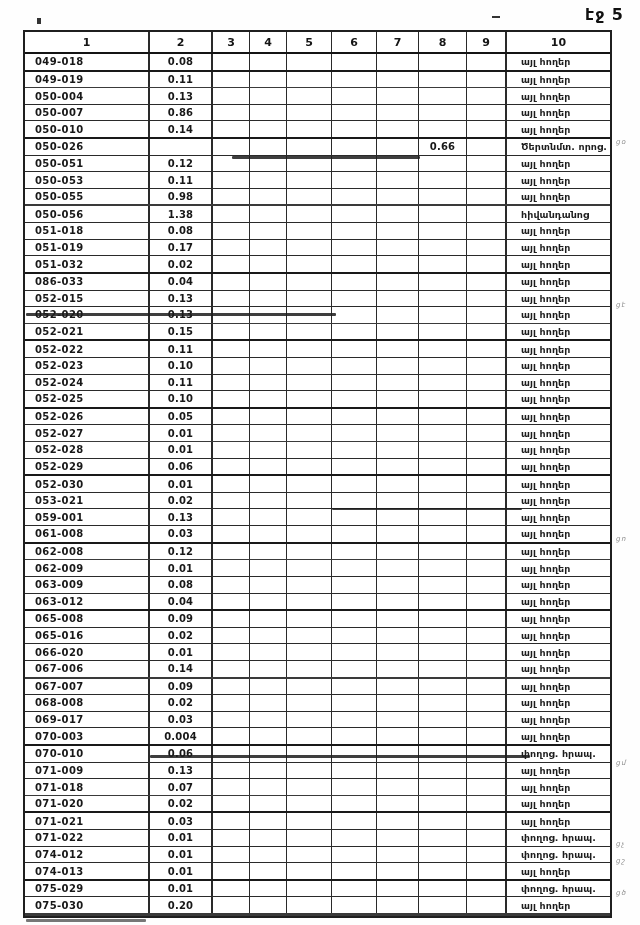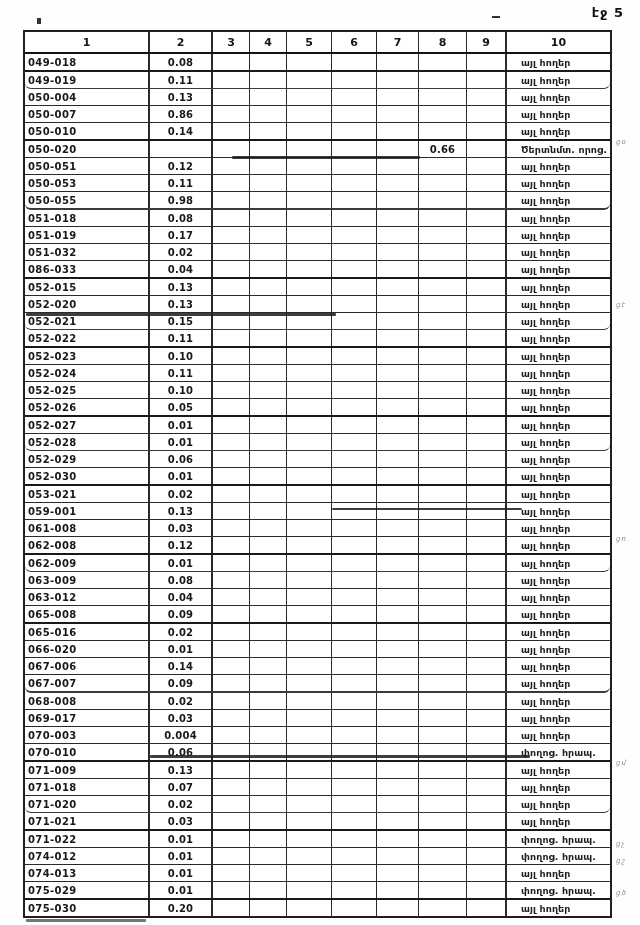--- a/index.html
+++ b/index.html
@@ -5,54 +5,54 @@
   html,body{margin:0;padding:0;}
   body{
     width:640px;height:925px;position:relative;overflow:hidden;
     background:#fefefe;
     font-family:"DejaVu Sans","Liberation Sans",sans-serif;
     color:#1b1b1b;
     -webkit-font-smoothing:none;
   }
   #page-number{
     position:absolute;top:5px;right:16px;
-    font-size:13px;font-weight:700;letter-spacing:1px;color:#111;padding-left:48px;
+    font-size:16px;font-weight:700;letter-spacing:1px;color:#111;padding-left:48px;
   }
   
   #scan-table{
     position:absolute;left:23px;top:30px;width:589px;height:888px;
     border:2px solid #1f1f1f;
     display:flex;flex-direction:column;
     box-sizing:border-box;
     background:#fff;
   }
   .trow{display:flex;flex:1;border-bottom:1px solid #2a2a2a;box-sizing:border-box;}
   .trow:last-child{border-bottom:none;justify-content:space-between;}
   .trow:nth-child(4n+2){border-bottom-width:2px;border-bottom-color:#191919;}
-  .trow:nth-child(7n+3){border-bottom-style:solid;border-bottom-color:#3a3a3a;border-radius:6px;}
+  .trow:nth-child(7n+3){border-bottom-style:solid;border-bottom-color:#3a3a3a;}
   #thead{flex:0 0 22px;border-bottom:2px solid #141414;}
   .cell{
     border-right:1px solid #2a2a2a;box-sizing:border-box;
     overflow:hidden;white-space:nowrap;
     display:flex;align-items:center;
   }
   .cell:last-child{border-right:none;}
   
   .c1{width:125px;border-right-width:2px;}
   .c2{width:63px;border-right-width:2px;}
   .c3{width:37px;}
   .c4{width:37px;}
   .c5{width:45px;}
   .c6{width:45px;}
   .c7{width:42px;}
   .c8{width:48px;}
   .c9{width:40px;border-right-width:2px;}
   .c10{flex:1;}
   #thead .cell{justify-content:center;font-size:11px;font-weight:700;color:#151515;}
-  .code{font-size:10px;font-weight:700;letter-spacing:.4px;padding-left:3px;color:#181818;}
+  .code{font-size:10px;font-weight:700;letter-spacing:.4px;padding-left:10px;color:#181818;}
   .val{justify-content:center;font-size:10px;font-weight:700;letter-spacing:.2px;color:#181818;}
   .lbl{font-size:9.5px;font-weight:600;padding-left:14px;color:#1d1d1d;letter-spacing:.1px;}
   
   .margin-mark{
     position:absolute;left:616px;font-size:7px;color:#8f8f8f;
     font-style:italic;letter-spacing:1px;
   }
   
   .smudge{position:absolute;background:#1c1c1c;opacity:.85;border-radius:1px;}
   .speck{position:absolute;background:#333;}
@@ -130,21 +130,21 @@
     <div class="cell c3 val"></div>
     <div class="cell c4 val"></div>
     <div class="cell c5 val"></div>
     <div class="cell c6 val"></div>
     <div class="cell c7 val"></div>
     <div class="cell c8 val"></div>
     <div class="cell c9 val"></div>
     <div class="cell c10 lbl">այլ հողեր</div>
   </div>
     <div class="trow">
-    <div class="cell c1 code">050-020</div>
+    <div class="cell c1 code">050-026</div>
     <div class="cell c2 val"></div>
     <div class="cell c3 val"></div>
     <div class="cell c4 val"></div>
     <div class="cell c5 val"></div>
     <div class="cell c6 val"></div>
     <div class="cell c7 val"></div>
     <div class="cell c8 val">0.66</div>
     <div class="cell c9 val"></div>
     <div class="cell c10 lbl">Ծերտնմտ. որոց. ցանց</div>
   </div>
@@ -176,20 +176,32 @@
     <div class="cell c1 code">050-055</div>
     <div class="cell c2 val">0.98</div>
     <div class="cell c3 val"></div>
     <div class="cell c4 val"></div>
     <div class="cell c5 val"></div>
     <div class="cell c6 val"></div>
     <div class="cell c7 val"></div>
     <div class="cell c8 val"></div>
     <div class="cell c9 val"></div>
     <div class="cell c10 lbl">այլ հողեր</div>
+  </div>
+    <div class="trow">
+    <div class="cell c1 code">050-056</div>
+    <div class="cell c2 val">1.38</div>
+    <div class="cell c3 val"></div>
+    <div class="cell c4 val"></div>
+    <div class="cell c5 val"></div>
+    <div class="cell c6 val"></div>
+    <div class="cell c7 val"></div>
+    <div class="cell c8 val"></div>
+    <div class="cell c9 val"></div>
+    <div class="cell c10 lbl">հիվանդանոց</div>
   </div>
     <div class="trow">
     <div class="cell c1 code">051-018</div>
     <div class="cell c2 val">0.08</div>
     <div class="cell c3 val"></div>
     <div class="cell c4 val"></div>
     <div class="cell c5 val"></div>
     <div class="cell c6 val"></div>
     <div class="cell c7 val"></div>
     <div class="cell c8 val"></div>

